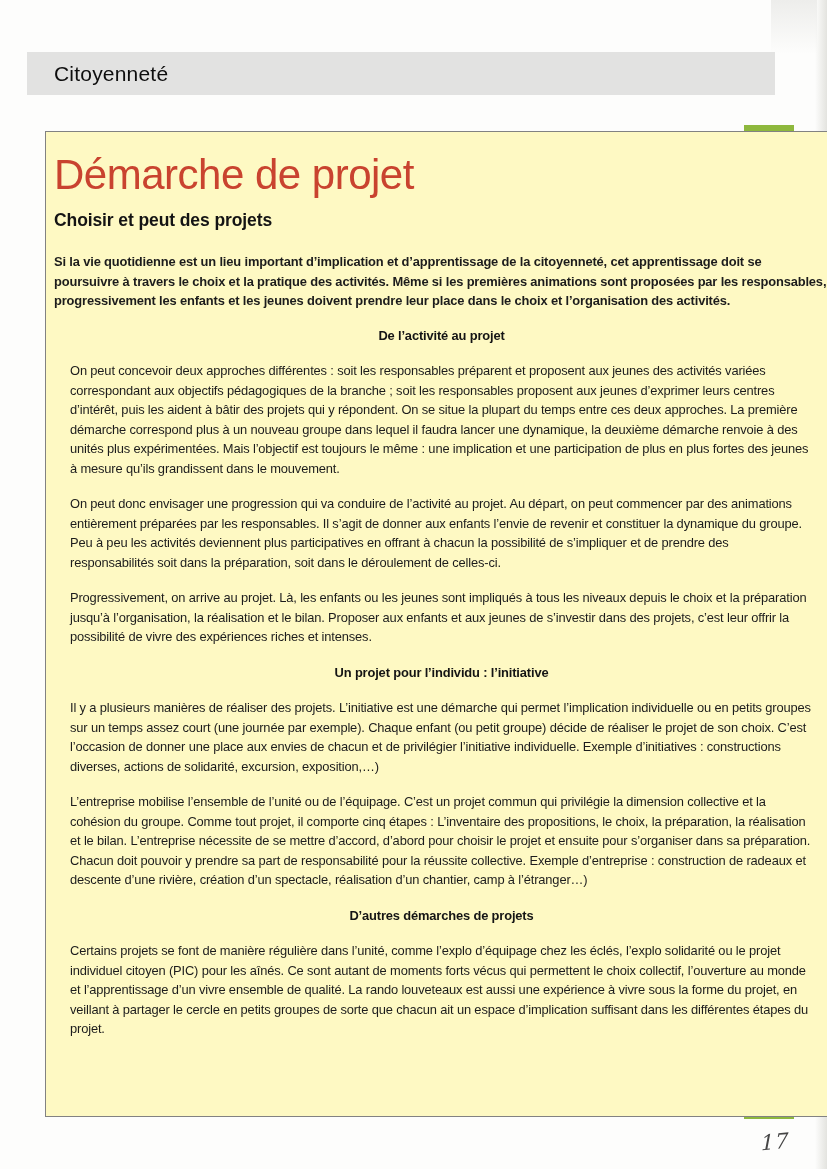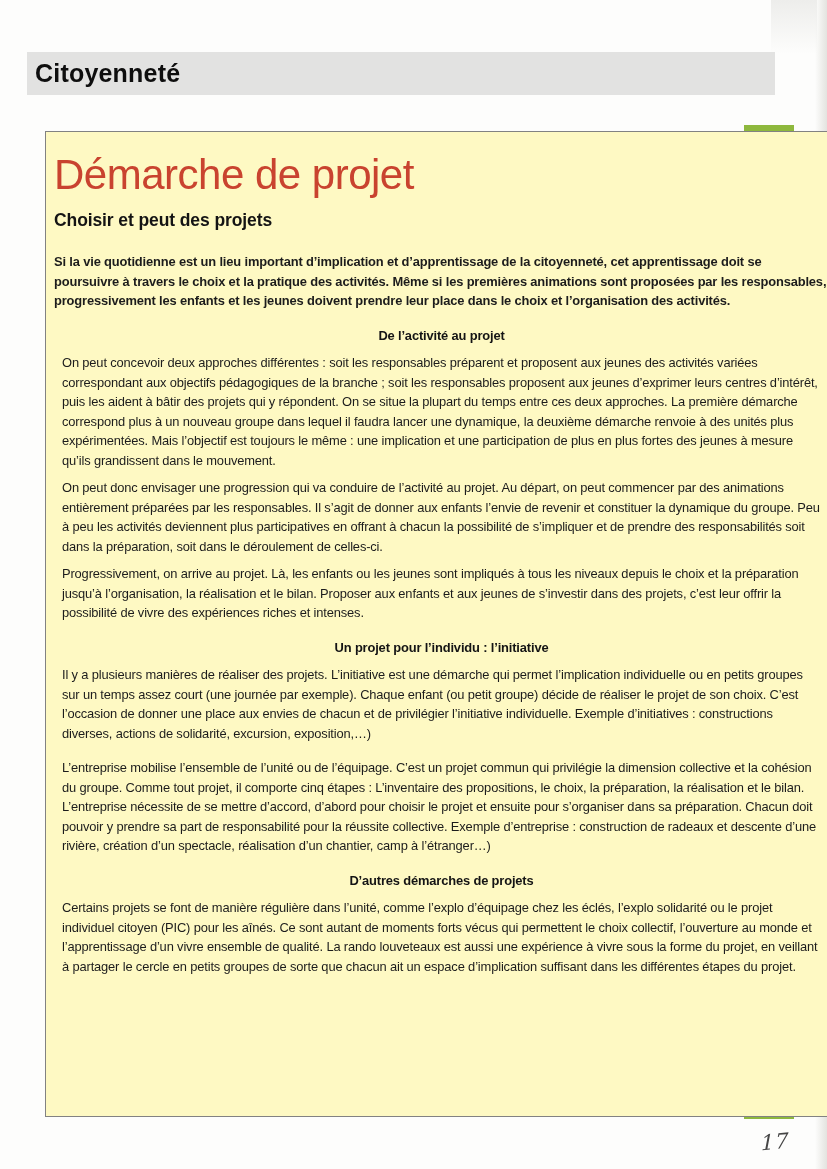--- a/index.html
+++ b/index.html
@@ -25,22 +25,22 @@
     background: linear-gradient(to bottom, #ededeb, rgba(237,237,235,0));
   }
   
   .header-bar {
     position: absolute; left: 27px; top: 52px;
     width: 748px; height: 43px;
     background: var(--header_bar_gray, #e2e2e1);
     display: flex; align-items: center;
   }
   .header-bar span {
-    font-size: 25px; font-weight: bold; color: #0e0e0e;
-    padding-left: 8px; letter-spacing: 0.2px;
+    font-size: 21px; font-weight: normal; color: #0e0e0e;
+    padding-left: 27px; letter-spacing: 0.2px;
   }
   
   .side-tab {
     position: absolute; left: 744px; top: 125px;
     width: 50px; height: 994px;
     background: var(--tab_green, #8eb83d);
   }
   .side-tab-text {
     display: block;
     writing-mode: vertical-rl;
@@ -74,21 +74,21 @@
   .body-text {
     font-size: 12.9px; line-height: 19.5px; color: #1c1c1c;
     letter-spacing: -0.15px;
   }
   .intro { margin: 21px 0 0 0; font-weight: bold; }
   section { display: block; margin-top: 15px; }
   section h3 {
     margin: 0; font-size: 12.9px; line-height: 19.5px;
     font-weight: bold; color: #141414; letter-spacing: -0.15px; text-align: center;
   }
-  section p { margin: 8px; }
+  section p { margin: 16px; }
   
   .page-number {
     position: absolute; left: 761px; top: 1130px;
     font-family: "DejaVu Serif", serif;
     font-style: italic;
     font-size: 21px; color: #454545;
     transform: rotate(-6deg) skewX(-6deg);
     letter-spacing: 1px;
   }
 </style>

